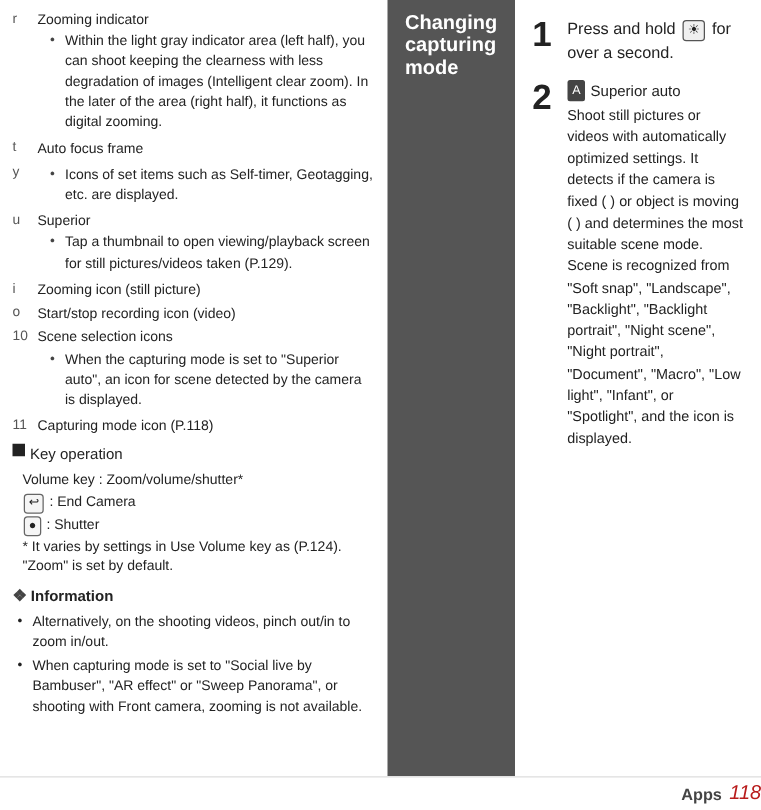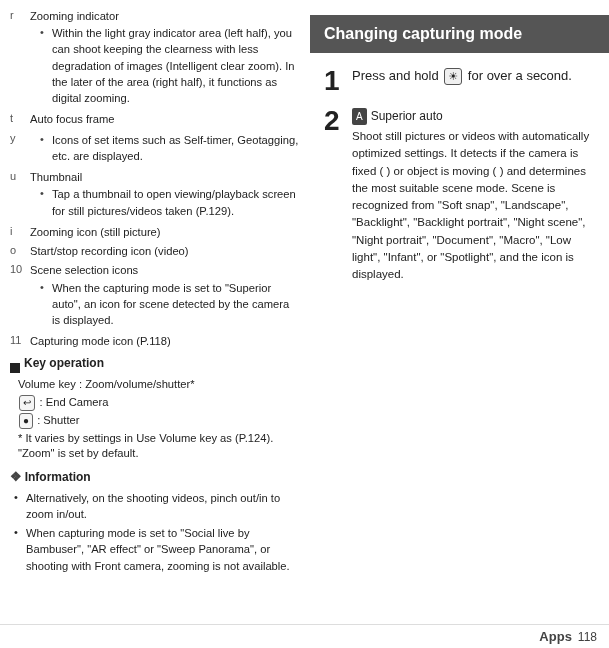--- a/index.html
+++ b/index.html
@@ -58,24 +58,24 @@
     }
 
     .left-col .sub-item .bullet {
       min-width: 12px;
       font-size: 11px;
       color: #444;
     }
 
     .section-header {
       font-size: 12px;
-      font-weight: bold;
+      font-weight: normal;
       margin: 6px 0 4px 0;
       display: flex;
-      align-items: flex-end;
+      align-items: flex-start;
       gap: 4px;
     }
 
     .section-header .sq {
       width: 10px;
       height: 10px;
       background: #222;
       display: inline-block;
     }
 
@@ -122,23 +122,22 @@
 
     .info-bullet .dot {
       min-width: 12px;
       font-size: 11px;
     }
 
     
     .right-col {
       flex: 1;
       display: flex;
-      flex-direction: column;
+      flex-direction: row;
       background: #fff;
-      margin-top: 15px;
     }
 
     .right-header {
       background: #555;
       color: #fff;
       font-size: 16px;
       font-weight: bold;
       padding: 10px 14px;
     }
 
@@ -205,29 +204,30 @@
       font-size: 10px;
       padding: 1px 4px;
       border-radius: 2px;
     }
 
     
     .footer {
       display: flex;
       justify-content: flex-end;
       align-items: center;
-      padding: 4px 12px 4px 0;
+      padding: 4px 0 4px 0;
       font-size: 12px;
       color: #444;
       border-top: 1px solid #ddd;
     }
 
     .footer .page-num {
-      font-size: 12px;
-      color: #404040;
+      font-size: 16px;
+      color: #b91c1c;
+      font-style: italic;
     }
 
     .footer .apps-label {
       font-weight: bold;
       margin-right: 6px;
       font-size: 13px;
     }
   </style>
 </head>
 <body>
@@ -264,21 +264,21 @@
             <span class="bullet">•</span>
             <span>Icons of set items such as Self-timer, Geotagging, etc. are displayed.</span>
           </div>
         </div>
       </div>
     </div>
 
     <div class="list-item">
       <span class="marker">u</span>
       <div class="content">
-        <span>Thumbnail</span>
+        <span>Superior</span>
         <div class="sub-list">
           <div class="sub-item">
             <span class="bullet">•</span>
             <span>Tap a thumbnail to open viewing/playback screen for still pictures/videos taken (P.129).</span>
           </div>
         </div>
       </div>
     </div>
 
     <div class="list-item">

